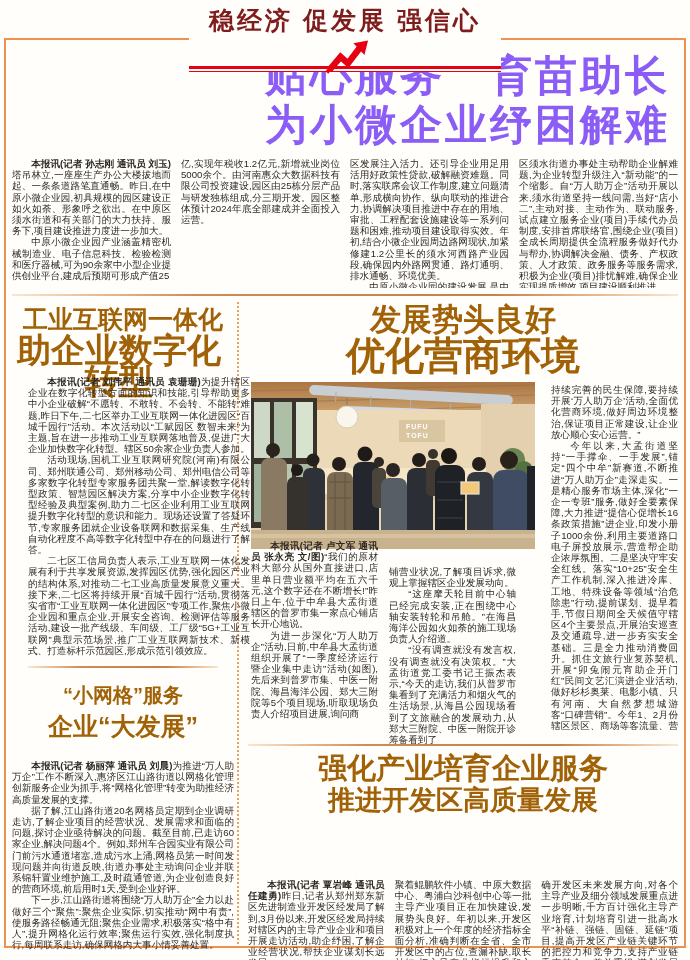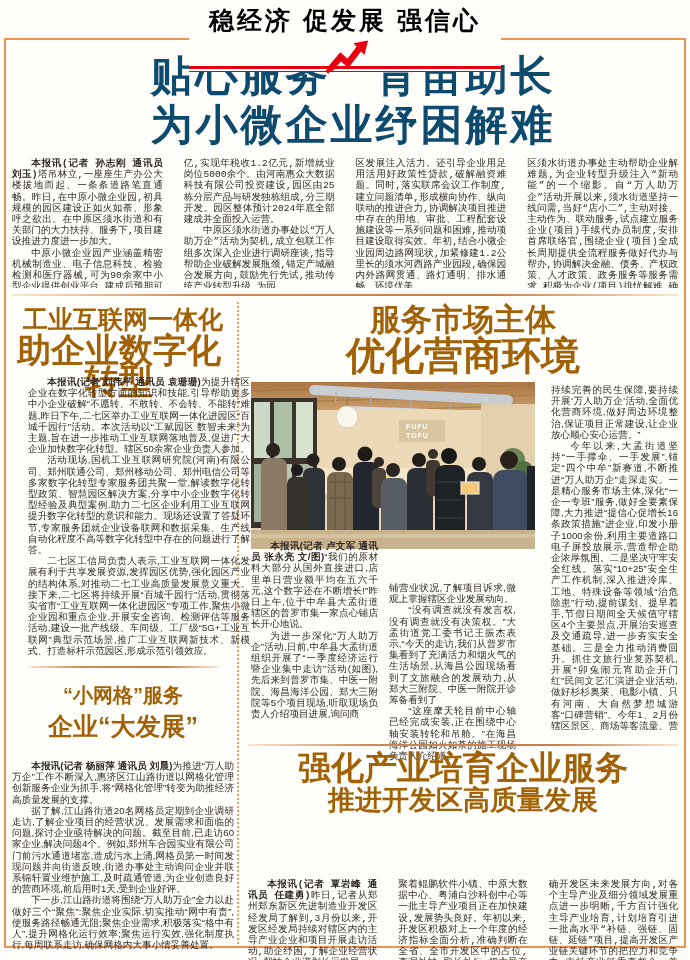--- a/index.html
+++ b/index.html
@@ -6,35 +6,35 @@
   body{
     width:690px;height:960px;position:relative;overflow:hidden;
     background:#fffefb;color:#2e2822;
     font-family:"Liberation Sans","DejaVu Sans",sans-serif;
   }
   .frame{position:absolute;left:4px;top:38px;width:678px;height:906px;
     border:2px solid #ef9150;background:transparent;}
   
   .banner{position:absolute;top:2px;left:50%;transform:translateX(-50%);
     width:312px;background:#fffefb;z-index:4;text-align:center;padding-top:2px;}
-  .banner-text{font-size:25px;font-weight:900;color:#000000;letter-spacing:3px;
+  .banner-text{font-size:25px;font-weight:900;color:#7f1d1d;letter-spacing:3px;
     vertical-align:middle;display:inline-block;}
   .banner-arrow{vertical-align:middle;margin-left:4px;margin-bottom:-10px;}
   .rule-thick{height:3px;background:#e60012;margin-top:1px;}
   .rule-thin{height:1px;background:#e60012;margin-top:2px;}
   
-  .h-main{position:absolute;left:20px;width:666px;text-align:center;
-    font-weight:900;color:#0c4a6e;font-size:42px;line-height:48px;letter-spacing:3px;}
+  .h-main{position:absolute;left:4px;width:666px;text-align:right;
+    font-weight:900;color:#8b5cf6;font-size:42px;line-height:48px;letter-spacing:3px;}
   .h-sec{position:absolute;text-align:center;font-weight:900;color:#a16207;}
   
   .copy p{margin:0;text-indent:2em;text-align:justify;}
   .copy p.flush{text-indent:0;}
   .copy b{font-weight:700;}
   .copy{font-size:9.6px;line-height:11.2px;overflow:hidden;}
-  .cols{position:absolute;display:flex;gap:21px;font-family:Liberation Mono, monospace;}
+  .cols{position:absolute;display:flex;gap:10px;}
   .cols .c{flex:1;overflow:hidden;}
   .blockcol{position:absolute;overflow:hidden;}
   
   .rule{position:absolute;height:2px;
     background:linear-gradient(90deg,#f9e6d2 0%,#d08a52 28%,#c97f45 72%,#f9e6d2 100%);}
   .dotted-v{position:absolute;width:0;border-left:2px dotted #e8a265;}
   .photo{position:absolute;left:251px;top:382px;width:284px;height:167px;}
 </style>
 </head>
 <body>
@@ -54,21 +54,20 @@
 <div class="h-main" style="top:52px;">贴心服务　育苗助长</div>
 <div class="h-main" style="top:101px;">为小微企业纾困解难</div>
 
 <div class="cols copy" style="left:12px;top:158px;width:666px;height:130px;">
   <div class="c">
       <p><b>本报讯(记者 孙志刚 通讯员 刘玉)</b>塔吊林立,一座座生产办公大楼拔地而起、一条条道路笔直通畅。昨日,在中原小微企业园,初具规模的园区建设正如火如荼、形象呼之欲出。在中原区须水街道和有关部门的大力扶持、服务下,项目建设推进力度进一步加大。</p>
       <p>中原小微企业园产业涵盖精密机械制造业、电子信息科技、检验检测和医疗器械,可为90余家中小型企业提供创业平台,建成后预期可形成产值25</p>
     </div>
   <div class="c">
       <p class="flush">亿,实现年税收1.2亿元,新增就业岗位5000余个。由河南惠众大数据科技有限公司投资建设,园区由25栋分层产品与研发独栋组成,分三期开发。园区整体预计2024年底全部建成并全面投入运营。</p>
-      <p>中原区须水街道办事处以“万人助万企”活动为契机,成立包联工作组多次深入企业进行调研座谈,指导帮助企业破解发展瓶颈,锚定产城融合发展方向,鼓励先行先试,推动传统产业转型升级,为园</p>
     </div>
   <div class="c">
       <p class="flush">区发展注入活力。还引导企业用足用活用好政策性贷款,破解融资难题。同时,落实联席会议工作制度,建立问题清单,形成横向协作、纵向联动的推进合力,协调解决项目推进中存在的用地、审批、工程配套设施建设等一系列问题和困难,推动项目建设取得实效。年初,结合小微企业园周边路网现状,加紧修建1.2公里长的须水河西路产业园段,确保园内外路网贯通、路灯通明、排水通畅、环境优美。</p>
       <p>中原小微企业园的建设发展,是中原</p>
     </div>
   <div class="c">
       <p class="flush">区须水街道办事处主动帮助企业解难题,为企业转型升级注入“新动能”的一个缩影。自“万人助万企”活动开展以来,须水街道坚持一线问需,当好“店小二”,主动对接、主动作为、联动服务,试点建立服务企业(项目)手续代办员制度,安排首席联络官,围绕企业(项目)全成长周期提供全流程服务做好代办与帮办,协调解决金融、债务、产权政策、人才政策、政务服务等服务需求,积极为企业(项目)排忧解难,确保企业实现提质增效,项目建设顺利推进。</p>
     </div>
 </div>
 
@@ -86,21 +85,21 @@
 <div class="rule" style="left:28px;top:666px;width:190px;"></div>
 
 <div class="h-sec" style="left:12px;top:680px;width:222px;font-size:20px;line-height:31px;">“小网格”服务</div>
 <div class="h-sec" style="left:12px;top:711px;width:222px;font-size:25px;line-height:31px;">企业“大发展”</div>
 <div class="blockcol copy" style="left:12px;top:760px;width:222px;height:194px;">
     <p><b>本报讯(记者 杨丽萍 通讯员 刘晨)</b>为推进“万人助万企”工作不断深入,惠济区江山路街道以网格化管理创新服务企业为抓手,将“网格化管理”转变为助推经济高质量发展的支撑。</p>
     <p>据了解,江山路街道20名网格员定期到企业调研走访,了解企业项目的经营状况、发展需求和面临的问题,探讨企业亟待解决的问题。截至目前,已走访60家企业,解决问题4个。例如,郑州车合园实业有限公司门前污水通道堵塞,造成污水上涌,网格员第一时间发现问题并向街道反映,街道办事处主动询问企业并联系锦轩置业维护施工,及时疏通管道,为企业创造良好的营商环境,前后用时1天,受到企业好评。</p>
     <p>下一步,江山路街道将围绕“万人助万企”全力以赴做好三个“聚焦”:聚焦企业实际,切实推动“网中有责”,使服务路径畅通无阻;聚焦企业需求,积极落实“格中有人”,提升网格化运行效率;聚焦运行实效,强化制度执行,每周联系走访,确保网格内大事小情妥善处置。</p>
   </div>
 
-<div class="h-sec" style="left:248px;top:302px;width:430px;font-size:31px;line-height:36px;">服务市场主体</div>
+<div class="h-sec" style="left:248px;top:302px;width:430px;font-size:31px;line-height:36px;">发展势头良好</div>
 <div class="h-sec" style="left:248px;top:338px;width:430px;font-size:39px;line-height:36px;">优化营商环境</div>
 
 <svg class="photo" viewBox="0 0 284 167" preserveAspectRatio="none">
   <defs>
     <linearGradient id="ceil" x1="0" y1="0" x2="0" y2="1">
       <stop offset="0" stop-color="#ab7643"></stop>
         <stop offset="1" stop-color="#e6c795"></stop>
     </linearGradient>
   </defs>
   <rect x="0" y="0" width="284" height="167" fill="#e7d3b3"></rect>
@@ -206,29 +205,29 @@
 </svg>
 
 <div class="blockcol copy" style="left:551px;top:384px;width:127px;height:346px;">
     <p class="flush">持续完善的民生保障,要持续开展‘万人助万企’活动,全面优化营商环境,做好周边环境整治,保证项目正常建设,让企业放心顺心安心运营。”</p>
     <p>今年以来,大孟街道坚持“一手撑伞、一手发展”,锚定“四个中牟”新赛道,不断推进“万人助万企”走深走实。一是精心服务市场主体,深化“一企一专班”服务,做好全要素保障,大力推进“提信心促增长16条政策措施”进企业,印发小册子1000余份,利用主要道路口电子屏投放展示,营造帮企助企浓厚氛围。二是坚决守牢安全红线。落实“10+25”安全生产工作机制,深入推进冷库、工地、特殊设备等领域“治危除患”行动,提前谋划、提早着手,节假日期间全天候值守辖区4个主要景点,开展治安巡查及交通疏导,进一步夯实安全基础。三是全力推动消费回升。抓住文旅行业复苏契机,开展“卯兔闹元宵助企开门红”民间文艺汇演进企业活动,做好杉杉奥莱、电影小镇、只有河南、大自然梦想城游客“口碑营销”。今年1、2月份辖区景区、商场等客流量、营业收入全面回暖,相较去年增速迅猛,发展动能加速释放。</p>
   </div>
 <div class="blockcol copy" style="left:251px;top:540px;width:127px;height:182px;">
     <p><b>本报讯(记者 卢文军 通讯员 张永亮 文/图)</b>“我们的原材料大部分从国外直接进口,店里单日营业额平均在五六千元,这个数字还在不断增长!”昨日上午,位于中牟县大孟街道辖区的普罗市集一家点心铺店长开心地说。</p>
     <p>为进一步深化“万人助万企”活动,日前,中牟县大孟街道组织开展了“一季度经济运行暨企业集中走访”活动(如图),先后来到普罗市集、中医一附院、海昌海洋公园、郑大三附院等5个项目现场,听取现场负责人介绍项目进展,询问商</p>
   </div>
-<div class="blockcol copy" style="left:389px;top:582px;width:127px;height:182px;">
+<div class="blockcol copy" style="left:389px;top:566px;width:127px;height:182px;">
     <p class="flush">铺营业状况,了解项目诉求,微观上掌握辖区企业发展动向。</p>
+    <p>“这座摩天轮目前中心轴已经完成安装,正在围绕中心轴安装转轮和吊舱。”在海昌海洋公园如火如荼的施工现场负责人介绍道。</p>
     <p>“没有调查就没有发言权,没有调查就没有决策权。”大孟街道党工委书记王振杰表示,“今天的走访,我们从普罗市集看到了充满活力和烟火气的生活场景,从海昌公园现场看到了文旅融合的发展动力,从郑大三附院、中医一附院开诊筹备看到了</p>
-    <p>“这座摩天轮目前中心轴已经完成安装,正在围绕中心轴安装转轮和吊舱。”在海昌海洋公园如火如荼的施工现场负责人介绍道。</p>
   </div>
 
 <div class="rule" style="left:248px;top:744px;width:430px;"></div>
 
-<div class="h-sec" style="left:248px;top:752px;width:430px;font-size:33px;line-height:32px;">强化产业培育企业服务</div>
+<div class="h-sec" style="left:248px;top:752px;width:430px;font-size:29px;line-height:32px;">强化产业培育企业服务</div>
 <div class="h-sec" style="left:248px;top:784px;width:430px;font-size:27px;line-height:32px;">推进开发区高质量发展</div>
 
 <div class="cols copy" style="left:248px;top:852px;width:430px;height:120px;margin-top:27px;">
   <div class="c">
       <p><b>本报讯(记者 覃岩峰 通讯员 任建勇)</b>昨日,记者从郑州郑东新区先进制造业开发区经发局了解到,3月份以来,开发区经发局持续对辖区内的主导产业企业和项目开展走访活动,助企纾困,了解企业经营状况,帮扶企业谋划长远发展。</p>
       <p>据了解,郑东新区先进制造业开发区主导产业定位为电子信息、信息服务和生命科学,目前辖区内共有主导产业企业40家,同时集</p>
     </div>
   <div class="c">
       <p class="flush">聚着鲲鹏软件小镇、中原大数据中心、粤浦白沙科创中心等一批主导产业项目正在加快建设,发展势头良好。年初以来,开发区积极对上一个年度的经济指标全面分析,准确判断在全省、全市开发区中的占位,查漏补缺,取长补短,把主导产业指标提升和主导产业培育作为全年的工作重点。同时开发区加快启动编制总体发展规划、国土空间规划(2022—2035),进一步明</p>
     </div>

